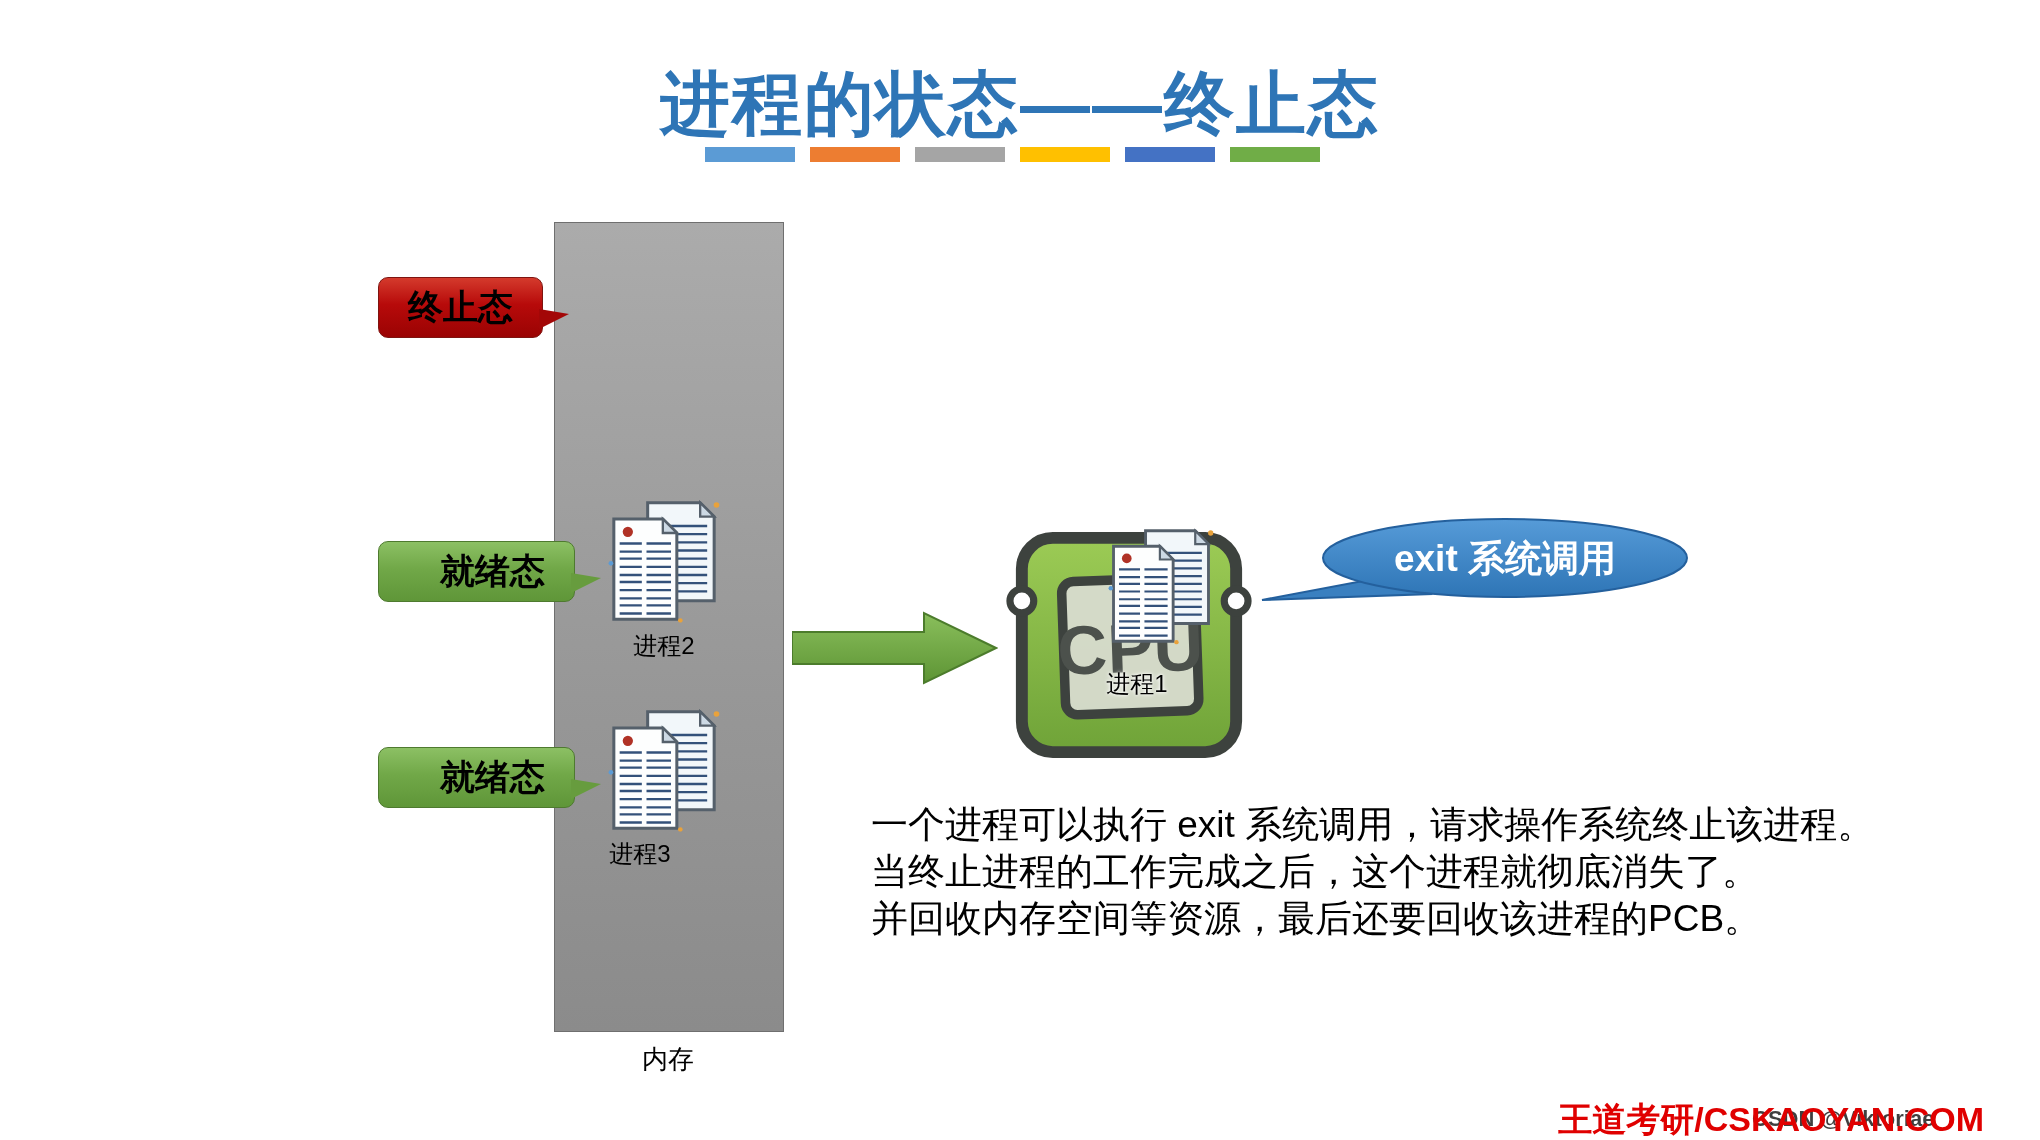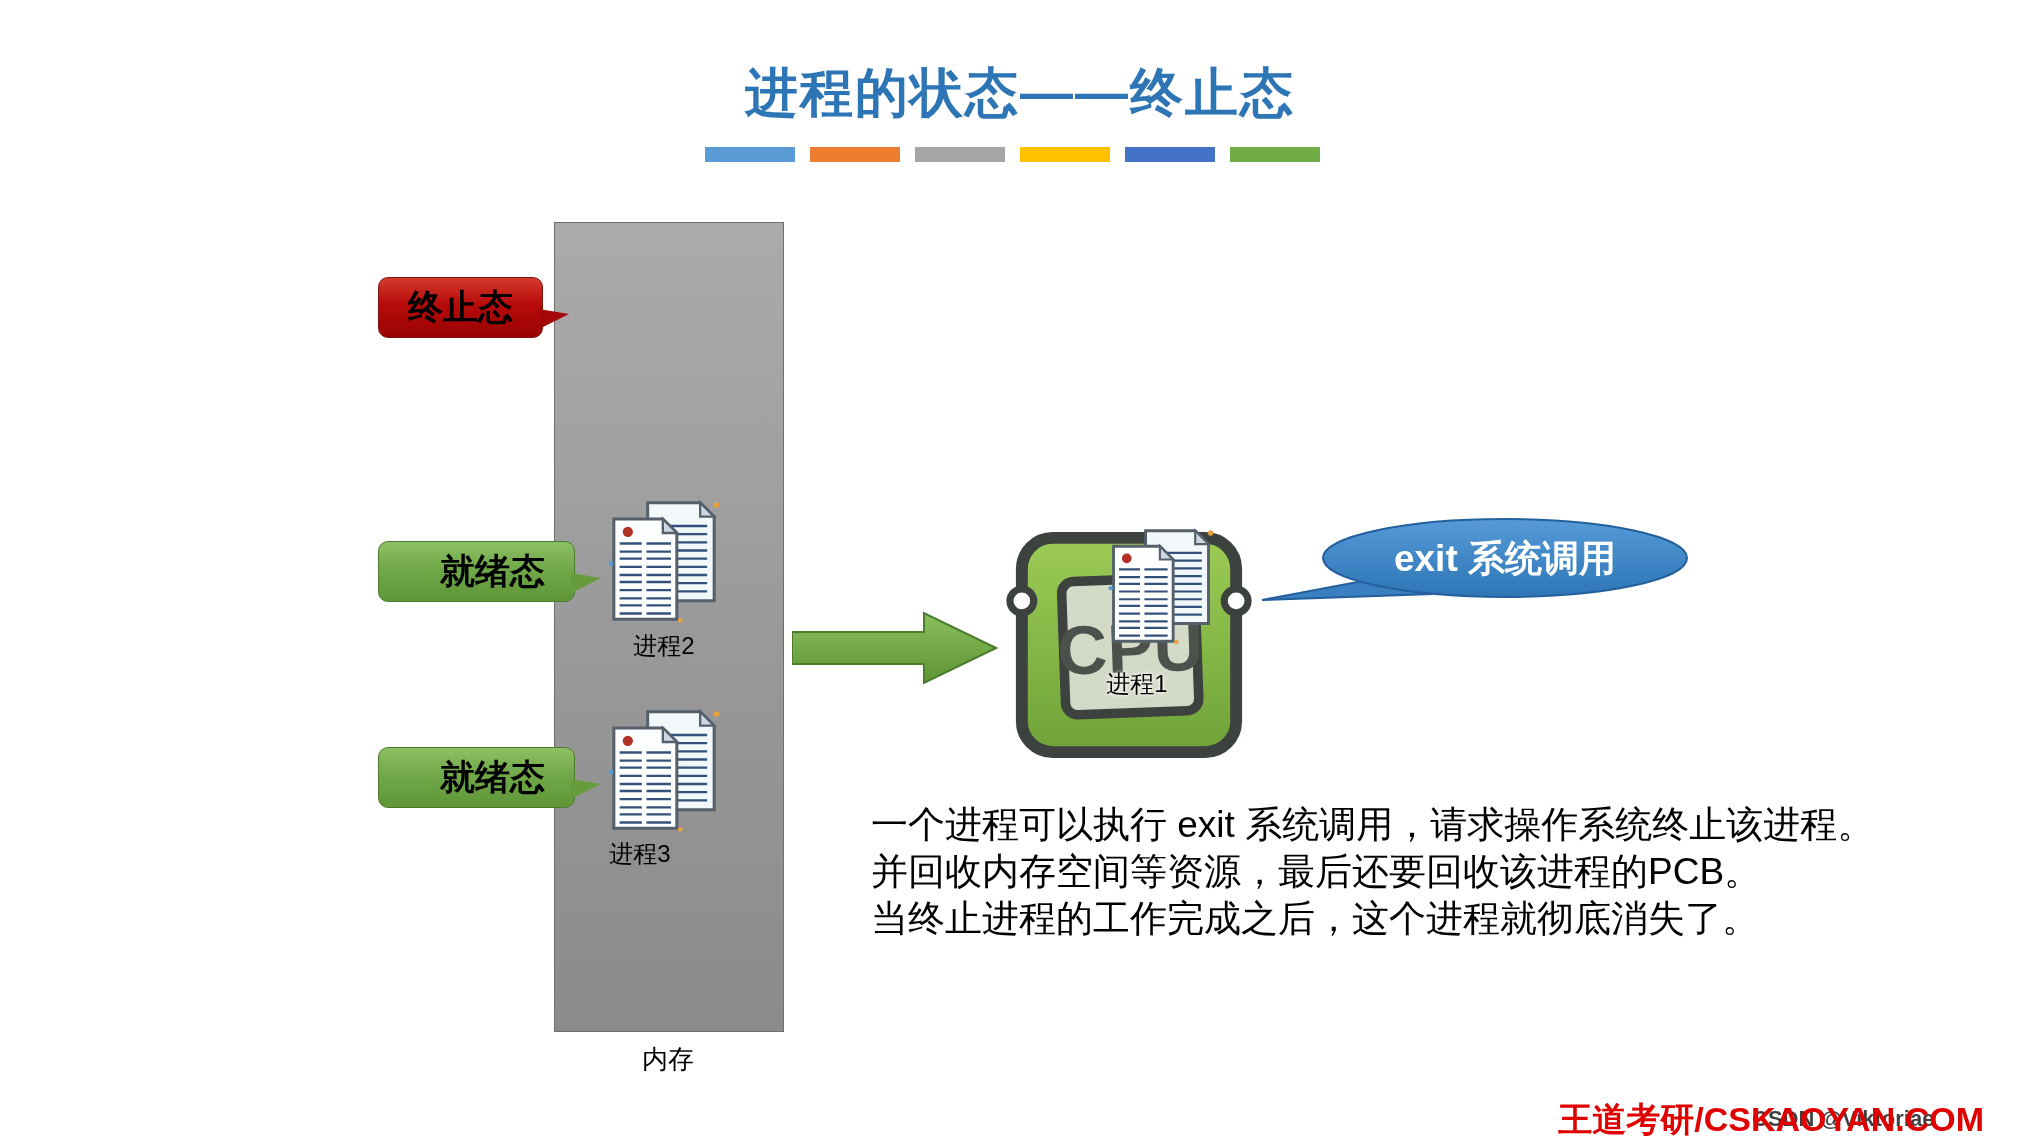--- a/index.html
+++ b/index.html
@@ -5,21 +5,21 @@
   html,body { margin:0; padding:0; }
   body {
     width:2040px; height:1140px; position:relative; overflow:hidden;
     background:#ffffff;
     font-family:"Liberation Sans","DejaVu Sans",sans-serif;
     color:#000;
   }
   
   .title {
     position:absolute; top:58px; left:50%; transform:translateX(-50%);
-    font-size:53px; font-weight:bold; color:#2E75B6;
+    font-size:70px; font-weight:bold; color:#2E75B6;
     white-space:nowrap; letter-spacing:2px;
   }
   .accent-bars { position:absolute; left:705px; top:147px; display:flex; gap:15px; }
   .accent-bar { width:90px; height:15px; }
 
   
   .memory {
     position:absolute; left:554px; top:222px; width:228px; height:808px;
     background:linear-gradient(180deg,#ababab 0%,#989898 55%,#8b8b8b 100%);
     border:1px solid #6f6f6f; z-index:1;
@@ -202,18 +202,18 @@
         <stop offset="1" stop-color="#2E75B6"></stop>
     </linearGradient>
   </defs>
   <polygon points="150,58 12,84 180,78" fill="#3a80c0" stroke="#24609d" stroke-width="2"></polygon>
   <ellipse cx="255" cy="42" rx="182" ry="39" fill="url(#bubbleGrad)" stroke="#24609d" stroke-width="2"></ellipse>
   <text x="255" y="55" text-anchor="middle" font-size="37" font-weight="600" fill="#ffffff">exit 系统调用</text>
 </svg>
 
 <div class="paragraph">
   <div>一个进程可以执行 exit 系统调用，请求操作系统终止该进程。</div>
+  <div>当终止进程的工作完成之后，这个进程就彻底消失了。</div>
   <div>并回收内存空间等资源，最后还要回收该进程的PCB。</div>
-  <div>当终止进程的工作完成之后，这个进程就彻底消失了。</div>
 </div>
 
 <div class="watermark">CSDN @Viktoriae</div>
 <div class="footer-brand">王道考研/CSKAOYAN.COM</div>
 
 </body></html>

